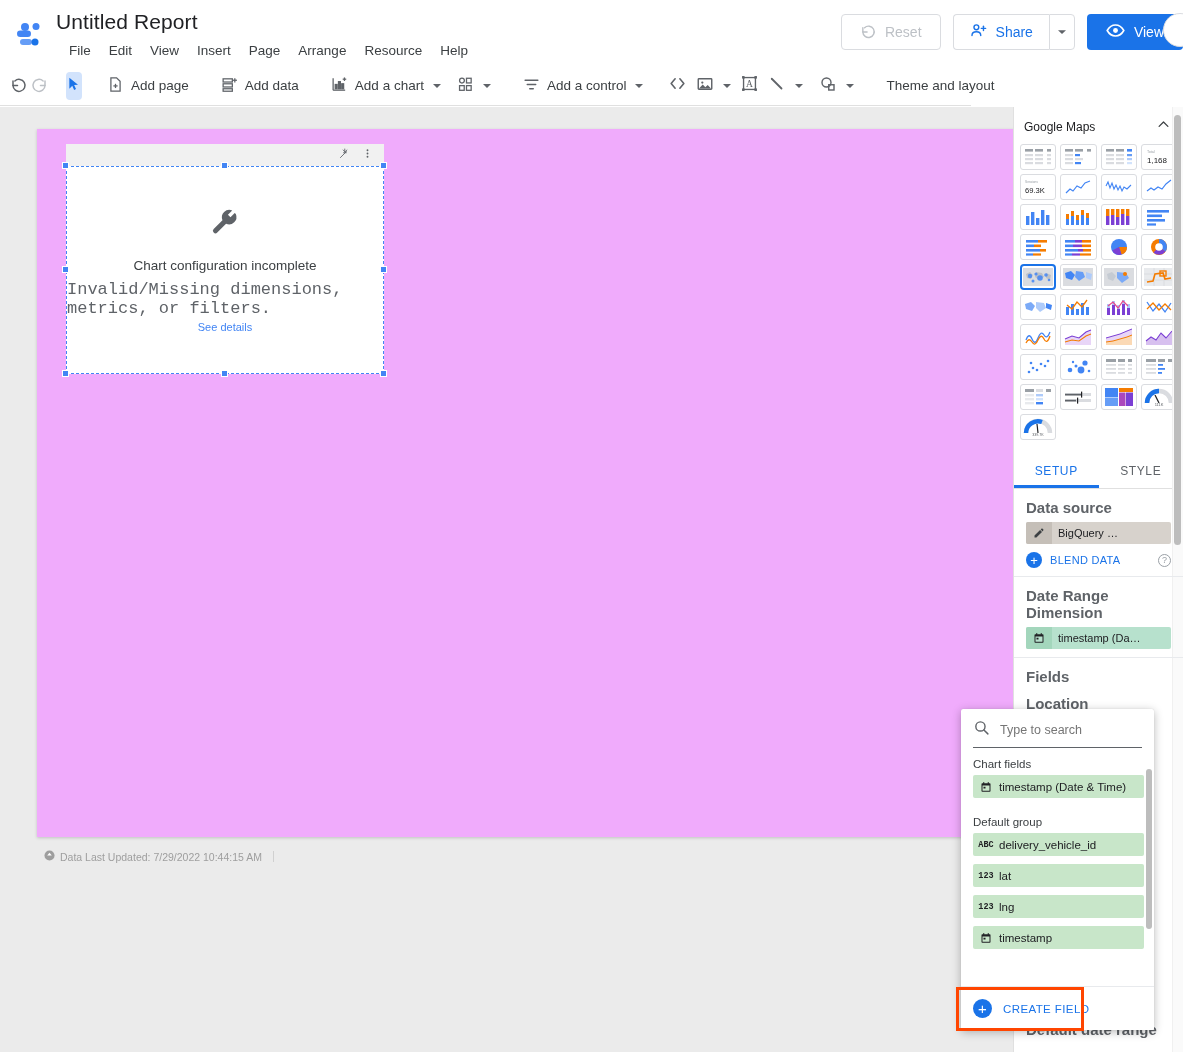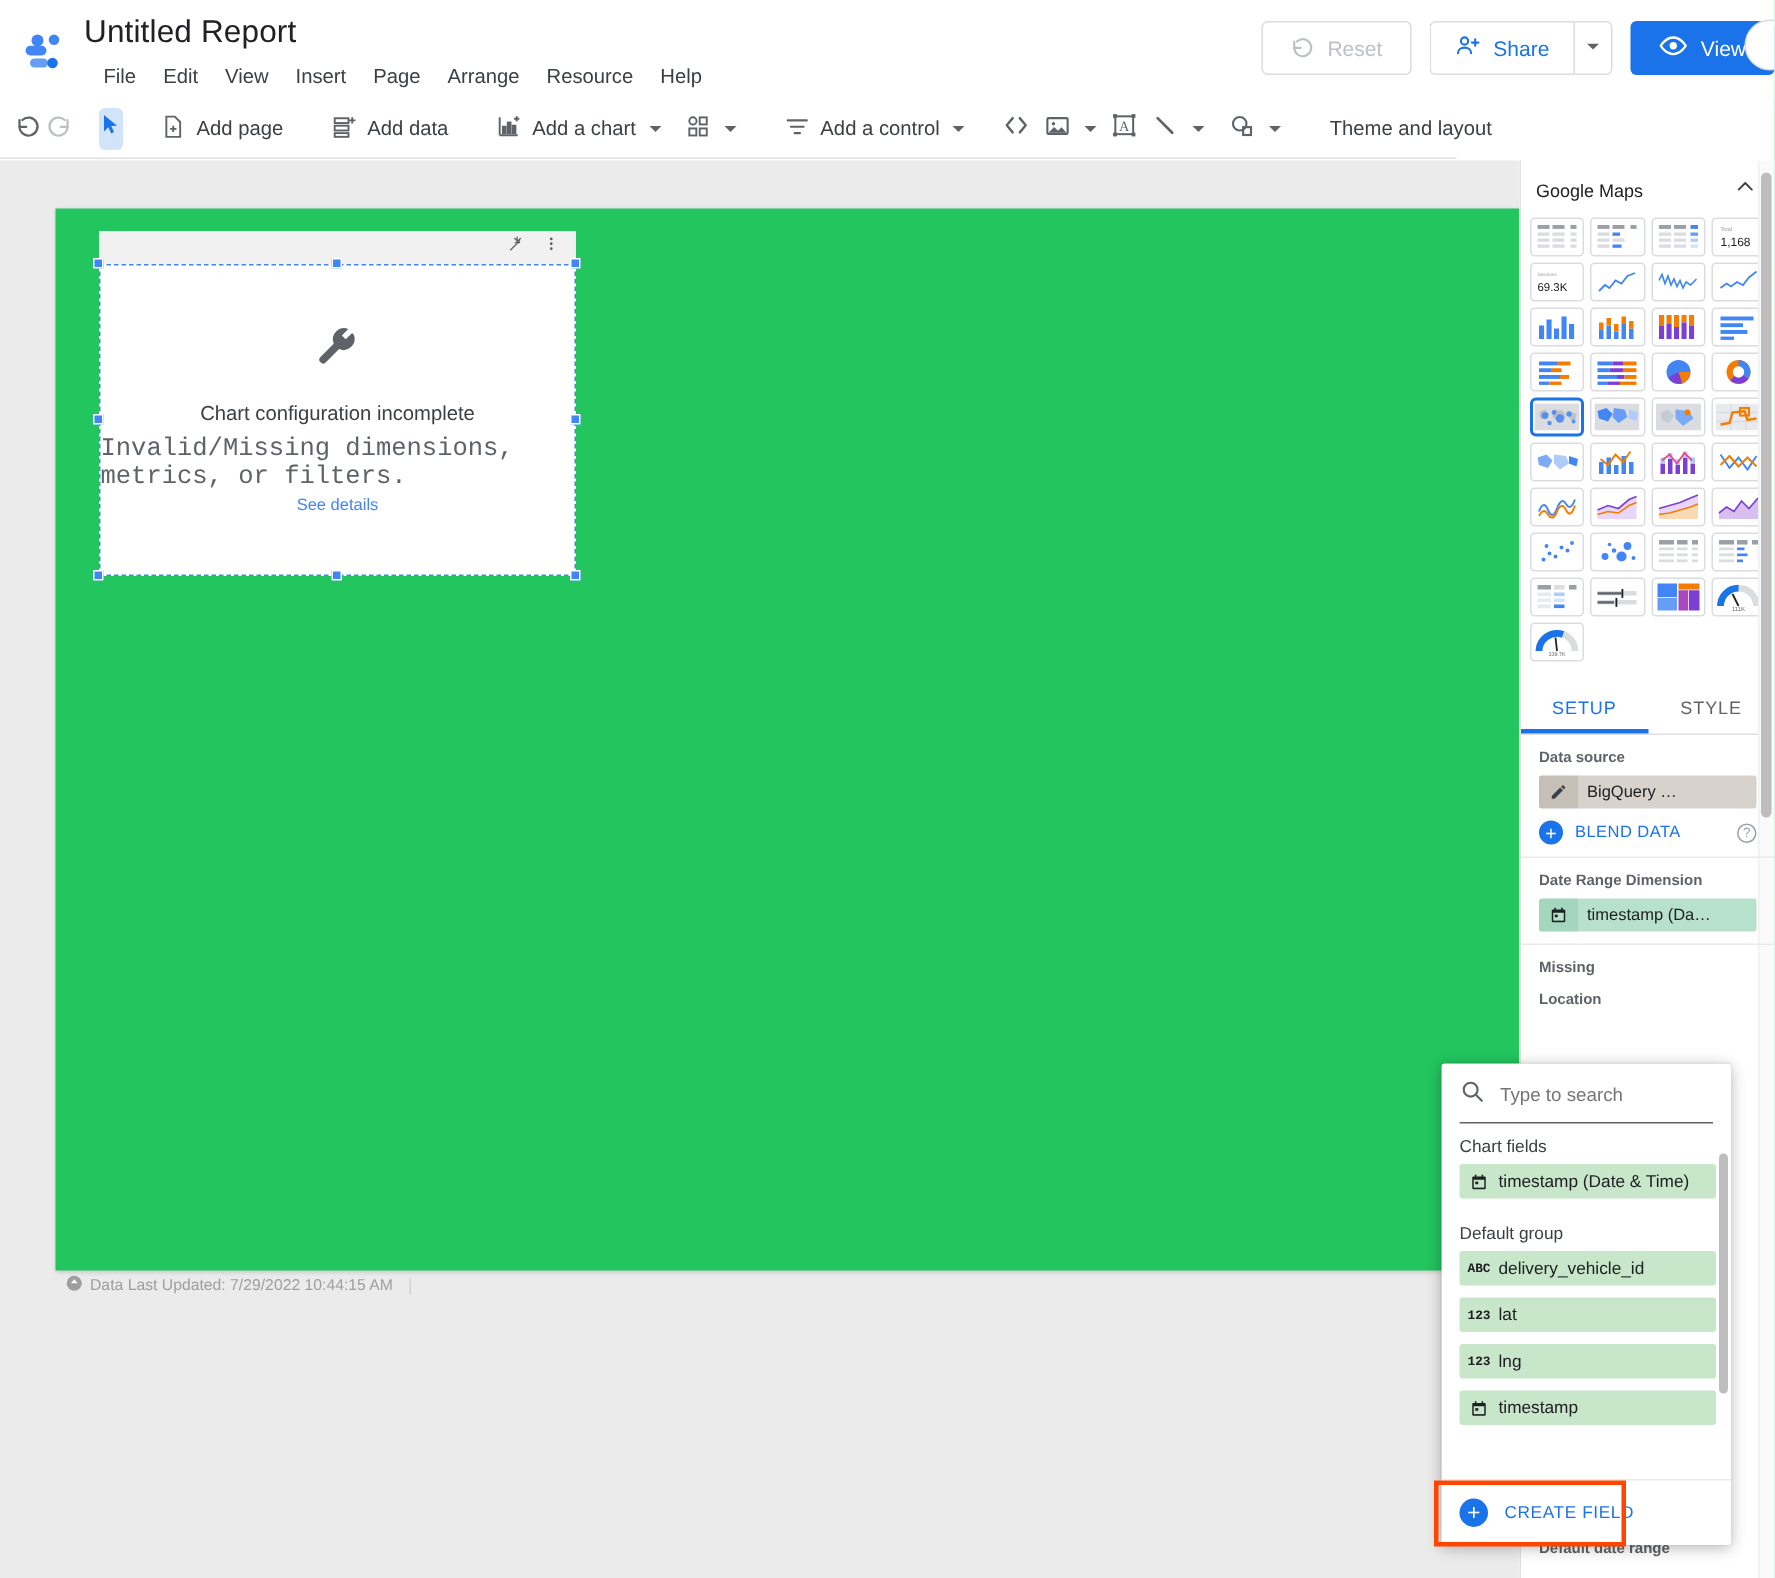--- a/index.html
+++ b/index.html
@@ -78,22 +78,22 @@
   }
   .caret { width: 0; height: 0; border-left: 4px solid transparent; border-right: 4px solid transparent;
            border-top: 4px solid #5f6368; margin-left: 2px; }
 
   
   .workspace {
     position: absolute; left: 0; top: 107px; width: 1013px; height: 945px;
     background: #ebebeb; overflow: hidden;
   }
   .page {
-    position: absolute; left: 37px; top: 32px; width: 1137px; height: 708px;
-    background: #22c55e; box-shadow: 0 1px 3px rgba(0,0,0,.18);
+    position: absolute; left: 37px; top: 22px; width: 1137px; height: 708px;
+    background: #f0abfc; box-shadow: 0 1px 3px rgba(0,0,0,.18);
   }
   .chart-widget {
     position: absolute; left: 29px; top: 15px; width: 318px; height: 230px;
     background: #fff;
   }
   .chart-widget-header {
     height: 22px; background: #f1f1f1; display: flex; align-items: center;
     justify-content: flex-end; gap: 10px; padding-right: 10px;
   }
   .chart-body {
@@ -141,21 +141,21 @@
     display: flex; border-bottom: 1px solid #e0e0e0; margin-top: 6px;
   }
   .tab {
     flex: 1; text-align: center; font-size: 12px; font-weight: 500; letter-spacing: .6px;
     padding: 12px 0 10px 0; color: #5f6368; cursor: pointer;
   }
   .tab.active { color: #1a73e8; box-shadow: inset 0 -3px 0 #1a73e8; }
 
   .setup-body { position: relative; padding: 0; }
   .sec { padding: 10px 12px 8px 12px; border-bottom: 1px solid #e8eaed; }
-  .sec-label { font-size: 10px; color: #5f6368; font-weight: 700; margin-bottom: 6px; }
+  .sec-label { font-size: 15px; color: #5f6368; font-weight: 700; margin-bottom: 6px; }
   .chip {
     display: flex; align-items: center; height: 22px; border-radius: 2px; overflow: hidden;
     cursor: pointer; font-size: 11px;
   }
   .chip-icon { width: 26px; height: 22px; display: flex; align-items: center; justify-content: center; flex: 0 0 26px; }
   .chip-text { padding-left: 6px; white-space: nowrap; overflow: hidden; text-overflow: ellipsis; }
   .chip.ds { background: #d7d2cc; }
   .chip.ds .chip-icon { background: #c5bfb8; }
   .chip.date { background: #b7e1cd; }
   .chip.date .chip-icon { background: #a3d6bc; }
@@ -958,21 +958,21 @@
               <rect x="7" y="11.5" width="4" height="3.5" fill="#202124"></rect>
               <rect x="6.5" y="2" width="2" height="4" rx="1"></rect>
                 <rect x="15.5" y="2" width="2" height="4" rx="1"></rect>
             </svg>
           </div>
           <div class="chip-text">timestamp (Da…</div>
         </div>
       </div>
 
       <div class="sec" style="border-bottom:none;">
-        <div class="sec-label">Missing</div>
+        <div class="sec-label">Fields</div>
         <div class="sec-label" style="margin-top:10px;">Location</div>
       </div>
     </div>
 
     <div style="position:absolute; left:12px; bottom:8px; width:150px;">
       <div class="sec-label">Default date range</div>
     </div>
   </div>
 
   <div class="field-popup">

